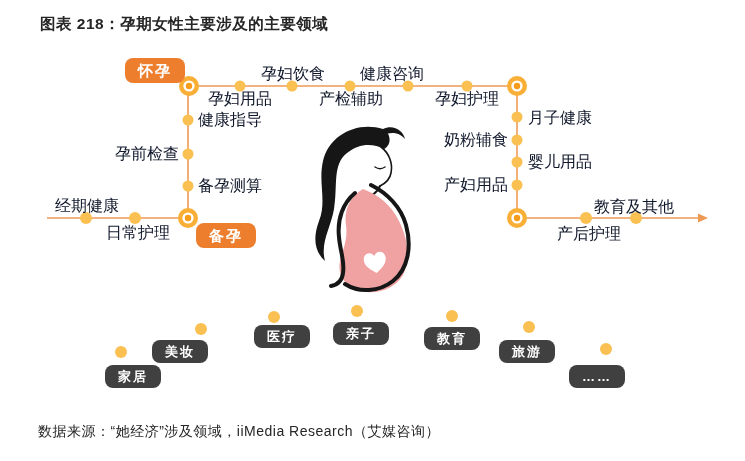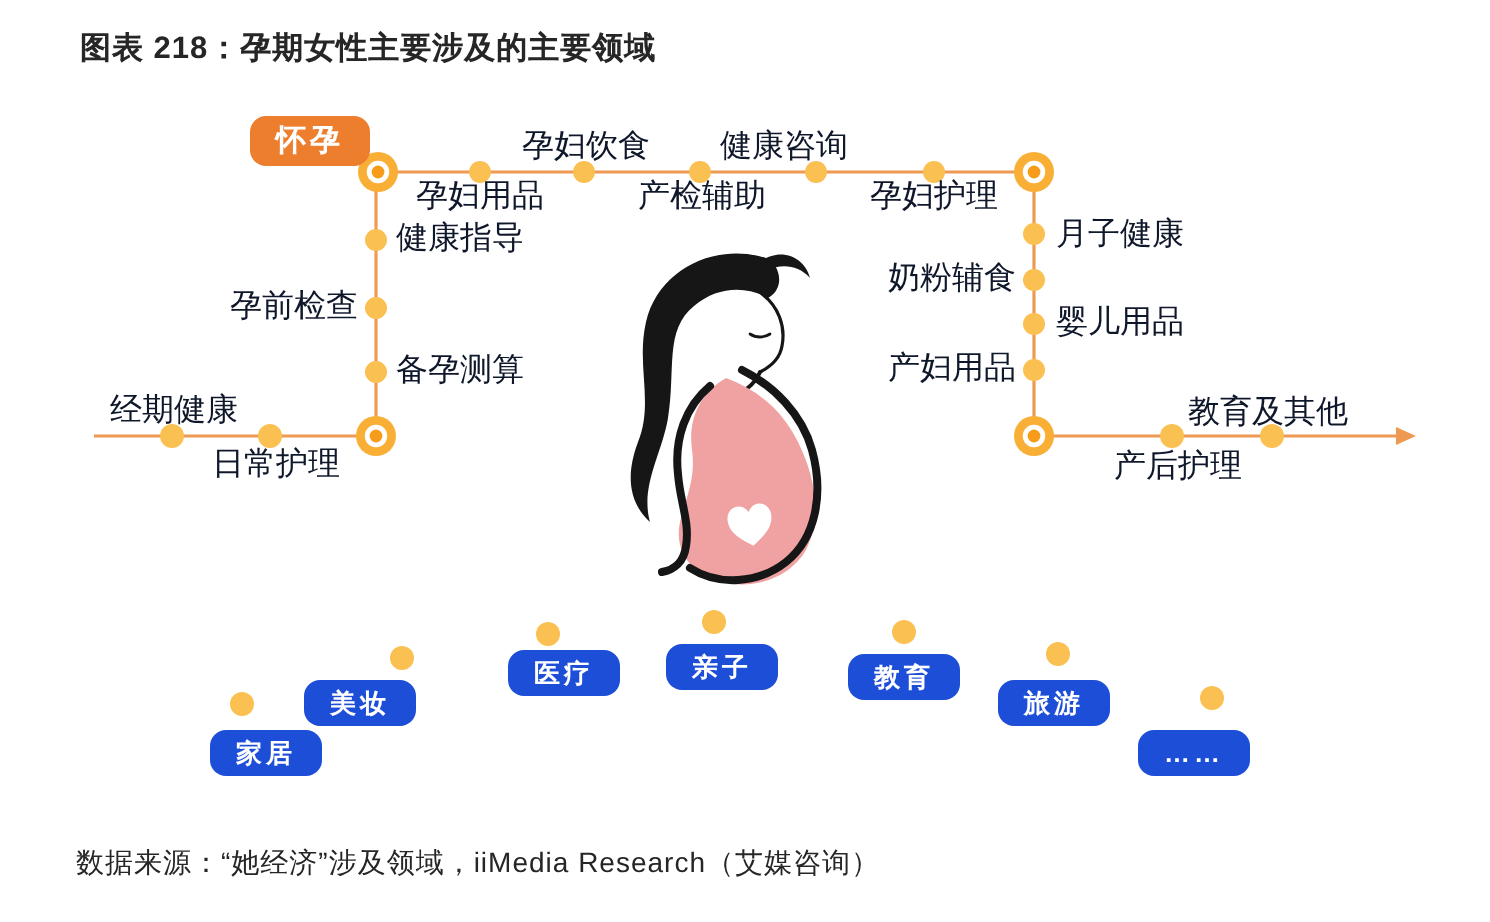--- a/index.html
+++ b/index.html
@@ -18,21 +18,21 @@
   .paths{position:absolute;left:0;top:0;}
   .label{
     position:absolute;font-size:16px;color:#0f172a;white-space:nowrap;line-height:13px;
   }
   .label.center{transform:translateX(-50%);}
   .stage{
     position:absolute;background:#EC7E2E;color:#fff;font-weight:bold;font-size:15px;
     line-height:15px;padding:5px 13px;border-radius:8px;white-space:nowrap;letter-spacing:2px;
   }
   .bubble{
-    position:absolute;background:#1d4ed8;color:#fff;font-weight:bold;font-size:13px;
+    position:absolute;background:#404040;color:#fff;font-weight:bold;font-size:13px;
     line-height:13px;padding:5px 13px;border-radius:8px;white-space:nowrap;letter-spacing:2px;
   }
   .bdot{
     position:absolute;width:12px;height:12px;border-radius:50%;background:#FAC051;
   }
   .woman{position:absolute;left:287px;top:123px;}
 </style>
 </head>
 <body>
 
@@ -105,20 +105,21 @@
              C108 166 90 172 74 168 C58 164 50 152 53 138
              C56 126 61 116 59 102 C57 88 62 74 76 66 Z" fill="#F0A2A2"></path>
     <path d="M84 62 C100 70 114 84 119 102 C125 124 121 146 106 158 C92 169 72 170 58 161" fill="none" stroke="#161616" stroke-width="4" stroke-linecap="round"></path>
     <path d="M68 70 C56 80 50 96 52 114 C53 128 58 138 56 150 C55 158 50 162 44 163" fill="none" stroke="#161616" stroke-width="4" stroke-linecap="round"></path>
     <g transform="translate(88,138) rotate(-8)">
       <path d="M0 -5 C3 -11 11 -9 11 -2 C11 5 4 9 0 12 C-4 9 -11 5 -11 -2 C-11 -9 -3 -11 0 -5 Z" fill="#ffffff"></path>
     </g>
   </svg>
 
   <div class="stage" style="left:125px;top:58px;">怀孕</div>
+  <div class="stage" style="left:196px;top:223px;">备孕</div>
 
   <div class="label center" style="left:293px;top:67px;">孕妇饮食</div>
   <div class="label center" style="left:392px;top:67px;">健康咨询</div>
   <div class="label center" style="left:240px;top:92px;">孕妇用品</div>
   <div class="label center" style="left:351px;top:92px;">产检辅助</div>
   <div class="label center" style="left:467px;top:92px;">孕妇护理</div>
   <div class="label" style="left:198px;top:113px;">健康指导</div>
   <div class="label" style="right:566px;top:147px;">孕前检查</div>
   <div class="label" style="left:198px;top:179px;">备孕测算</div>
   <div class="label center" style="left:87px;top:199px;">经期健康</div>

